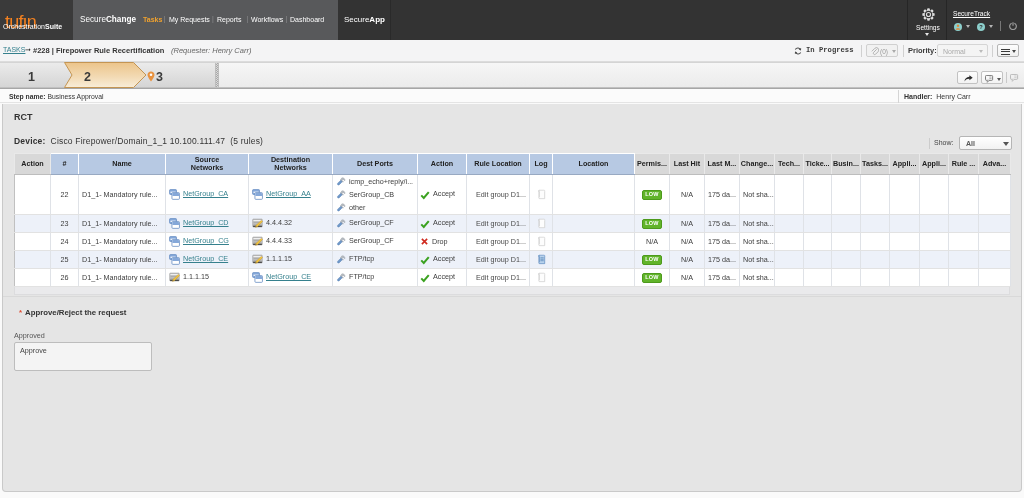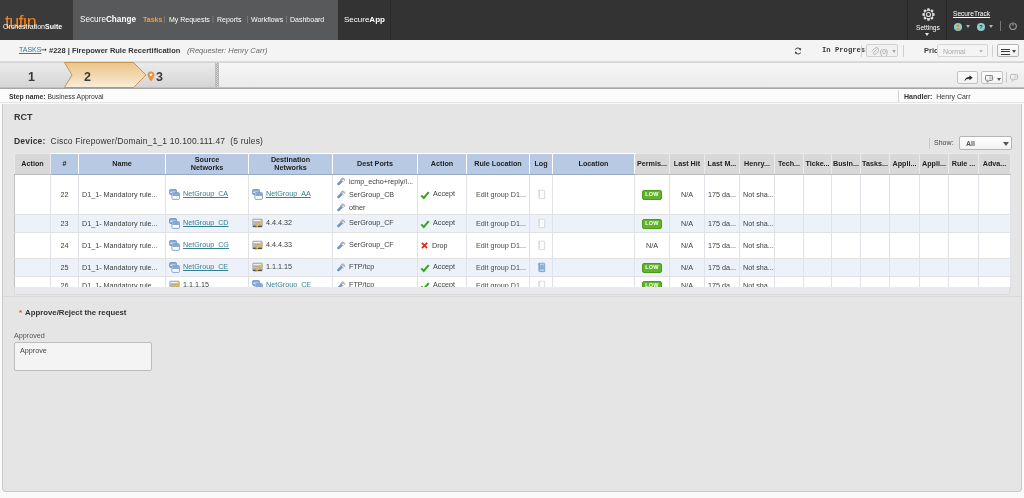--- a/index.html
+++ b/index.html
@@ -18,21 +18,21 @@
 .navitem { position:absolute; top:16px; font-size:7px; color:#fff; }
 .navsep { position:absolute; top:15px; font-size:7px; color:#8d8d8f; }
 #appblk { position:absolute; left:338px; top:0; width:53px; height:40px; background:#333; border-right:1px solid #2a2a2a; }
 #secureapp { position:absolute; left:344px; top:15px; font-size:8px; color:#fff; }
 .topsep { position:absolute; top:0; width:1px; height:40px; background:#262626; }
 #settingslbl { position:absolute; left:916px; top:24px; font-size:6.6px; color:#fff; }
 #securetrack { position:absolute; left:953px; top:10px; font-size:6.6px; color:#fff; text-decoration:underline; }
 
 
 #crumbrow { position:absolute; left:0; top:40px; width:1024px; height:22px; background:#f4f4f5; border-bottom:1px solid #dcdcdc; }
-#crumbrow .t { position:absolute; top:6px; font-size:7.5px; color:#333;margin-left:16px; }
+#crumbrow .t { position:absolute; top:6px; font-size:7.5px; color:#333; }
 
 
 #wizrow { position:absolute; left:0; top:62px; width:1024px; height:26px;
   background:linear-gradient(#f2f2f2,#e7e7e7); border-top:1px solid #d4d4d4; border-bottom:1px solid #c0c0c0; }
 #wizleft { position:absolute; left:0; top:0; width:215px; height:24px; background:linear-gradient(#ebebeb,#d5d5d5); }
 #splitter { position:absolute; left:215px; top:0; width:4px; height:24px;
   background:#cccccc; background-image:repeating-conic-gradient(#a8a8a8 0 25%, #d9d9d9 0 50%); background-size:2px 2px; border-left:1px solid #bdbdbd; border-right:1px solid #bdbdbd; }
 .stepnum { position:absolute; top:7px; font-size:12.5px; font-weight:bold; color:#3a3a3a; }
 .wbtn { position:absolute; top:8px; height:13px; background:linear-gradient(#fdfdfd,#f3f3f3); border:1px solid #c2c2c2; border-radius:2px; }
 
@@ -304,21 +304,21 @@
             <th>Source<br>Networks</th>
             <th>Destination<br>Networks</th>
         <th>Dest Ports</th>
             <th>Action</th>
             <th>Rule Location</th>
             <th>Log</th>
             <th>Location</th>
         <th class="g">Permis...</th>
             <th class="g">Last Hit</th>
             <th class="g">Last M...</th>
-            <th class="g">Henry...</th>
+            <th class="g">Change...</th>
         <th class="g">Tech...</th>
             <th class="g">Ticke...</th>
             <th class="g">Busin...</th>
             <th class="g">Tasks...</th>
         <th class="g">Appli...</th>
             <th class="g">Appli...</th>
             <th class="g">Rule ...</th>
             <th class="g">Adva...</th>
       </tr>
       <tr style="height:39px;">
@@ -390,21 +390,21 @@
             <td>Not sha...</td>
         <td></td>
             <td></td>
             <td></td>
             <td></td>
             <td></td>
             <td></td>
             <td></td>
             <td></td>
       </tr>
-      <tr style="height:26px;">
+      <tr style="height:18px;">
         <td></td>
             <td class="c">24</td>
             <td>D1_1- Mandatory rule...</td>
         <td><svg class="ico" width="11" height="11" viewBox="0 0 12 12">
                 <use href="#sgrp"></use>
               </svg><a class="lnk">NetGroup_CG</a></td>
         <td><svg class="ico" width="11" height="11" viewBox="0 0 12 12">
                 <use href="#shost"></use>
               </svg>4.4.4.33</td>
         <td><svg class="ico" width="10" height="10" viewBox="0 0 12 12">

